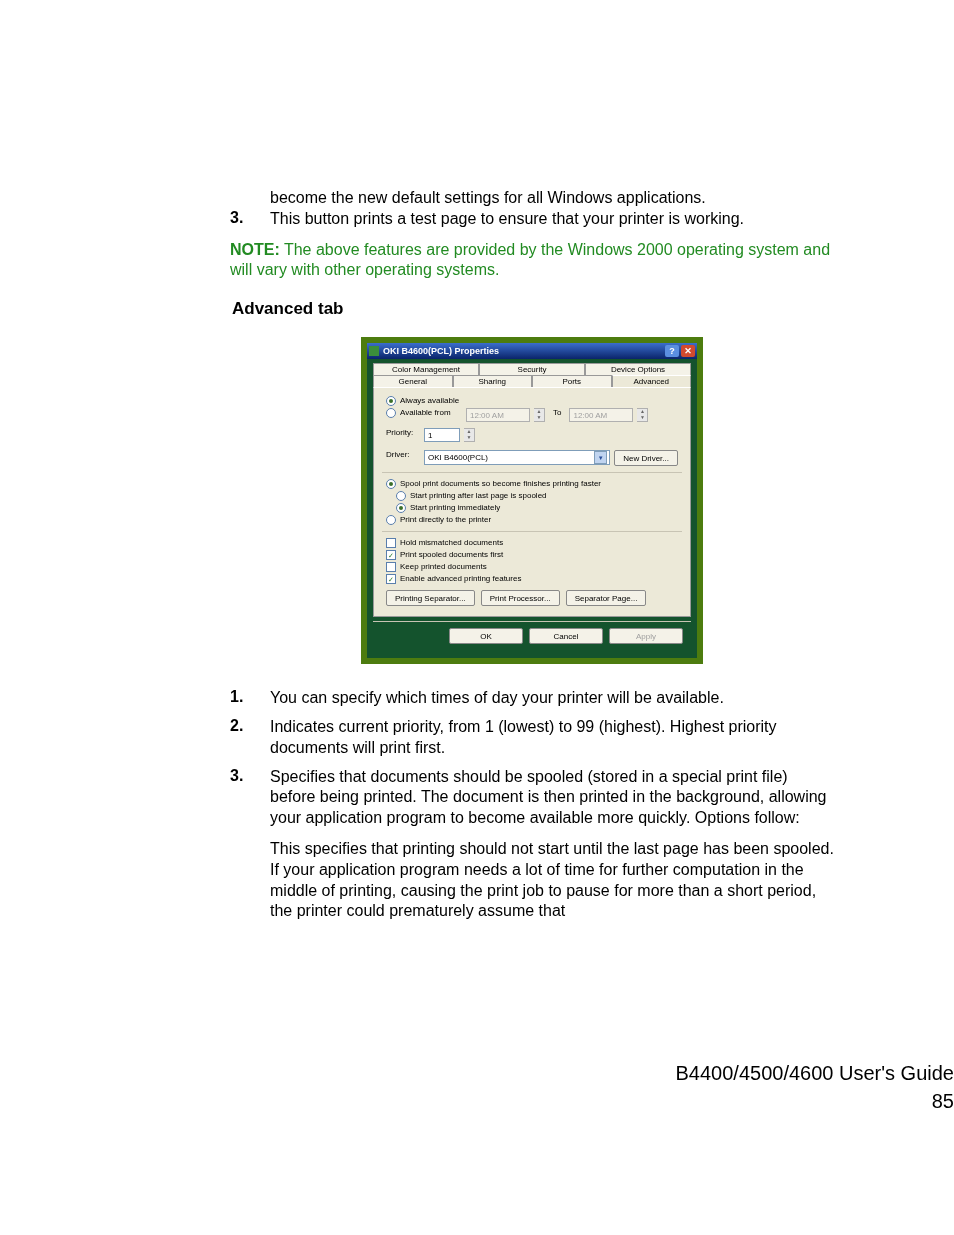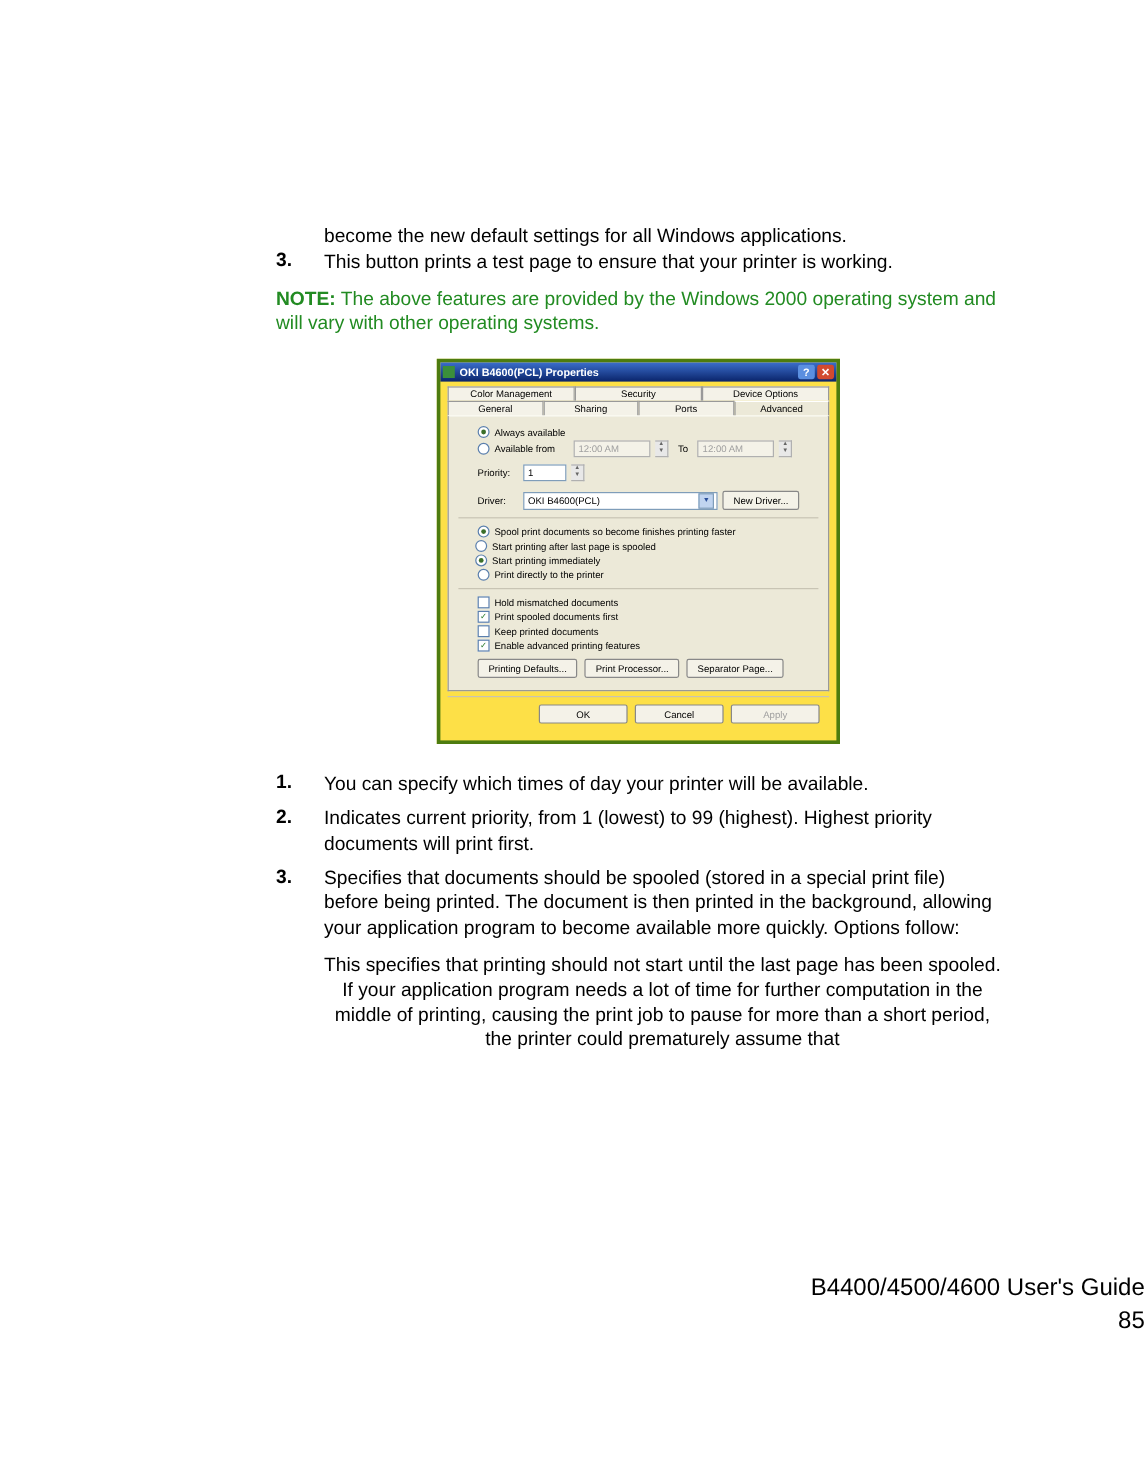--- a/index.html
+++ b/index.html
@@ -67,25 +67,25 @@
   }
 
   
   .dialog-wrap {
     display: flex;
     justify-content: center;
     margin: 10px 0 24px 0;
   }
   .dialog {
     width: 330px;
-    border: 3px solid #4d7c0f;
+    border: 6px solid #4d7c0f;
     font-family: Tahoma, Arial, sans-serif;
     font-size: 8px;
     color: #000;
-    background: #fde047;
+    background: #14532d;
   }
   .titlebar {
     height: 16px;
     background: linear-gradient(to bottom, #3b6ecc, #0A246A);
     color: #fff;
     display: flex;
     align-items: center;
     padding: 0 2px;
     font-weight: bold;
     font-size: 9px;
@@ -134,22 +134,22 @@
     font-weight: normal;
   }
   .panel {
     border: 1px solid #999;
     border-top: 1px solid #fff;
     background: #ECE9D8;
     padding: 6px 8px 8px 8px;
   }
   .row {
     display: flex;
-    align-items: center;
-    margin: 2px 16px;
+    align-items: flex-start;
+    margin: 2px 4px;
     gap: 4px;
   }
   .radio, .check {
     width: 8px;
     height: 8px;
     border: 1px solid #5a7fad;
     background: #fff;
     flex-shrink: 0;
     display: inline-flex;
     align-items: center;
@@ -269,20 +269,21 @@
     <li>
       <span class="num">3.</span>
       <span class="li-text">This button prints a test page to ensure that your printer is working.</span>
     </li>
   </ol>
 
   <div class="note">
     <span class="note-label">NOTE:</span><span> The above features are provided by the Windows 2000 operating system and will vary with other operating systems.</span>
   </div>
 
+  <div class="section-heading">Advanced tab</div>
 
   <div class="dialog-wrap">
     <div class="dialog">
       <div class="titlebar">
         <span class="t-icon"></span>
         <span class="t-title">OKI B4600(PCL) Properties</span>
         <span class="t-btn t-help">?</span>
         <span class="t-btn t-close">✕</span>
       </div>
       <div class="dbody">
@@ -369,21 +370,21 @@
           <div class="row">
             <span class="check"></span>
             <span class="lbl">Keep printed documents</span>
           </div>
           <div class="row">
             <span class="check sel"></span>
             <span class="lbl">Enable advanced printing features</span>
           </div>
 
           <div class="row" style="margin-top:6px; gap:6px;">
-            <span class="btn">Printing Defaults...</span>
+            <span class="btn">Printing Separator...</span>
             <span class="btn">Print Processor...</span>
             <span class="btn">Separator Page...</span>
           </div>
         </div>
 
         <div class="footer-btns">
           <span class="btn">OK</span>
           <span class="btn">Cancel</span>
           <span class="btn disabled">Apply</span>
         </div>
@@ -397,21 +398,21 @@
       <span class="li-text"> You can specify which times of day your printer will be available.</span>
     </li>
     <li>
       <span class="num">2.</span>
       <span class="li-text">Indicates current priority, from 1 (lowest) to 99 (highest). Highest priority documents will print first.</span>
     </li>
     <li>
       <span class="num">3.</span>
       <div style="flex:1">
         <span class="li-text">Specifies that documents should be spooled (stored in a special print file) before being printed. The document is then printed in the background, allowing your application program to become available more quickly. Options follow:</span>
-        <div class="li-text" style="margin-top:10px;text-align:center;">This specifies that printing should not start until the last page has been spooled. If your application program needs a lot of time for further computation in the middle of printing, causing the print job to pause for more than a short period, the printer could prematurely assume that</div>
+        <div class="li-text" style="margin-top:10px;">This specifies that printing should not start until the last page has been spooled. If your application program needs a lot of time for further computation in the middle of printing, causing the print job to pause for more than a short period, the printer could prematurely assume that</div>
       </div>
     </li>
   </ol>
 
   <div class="footer">
     <div>B4400/4500/4600 User's Guide</div>
     <div>85</div>
   </div>
 
 </div>

